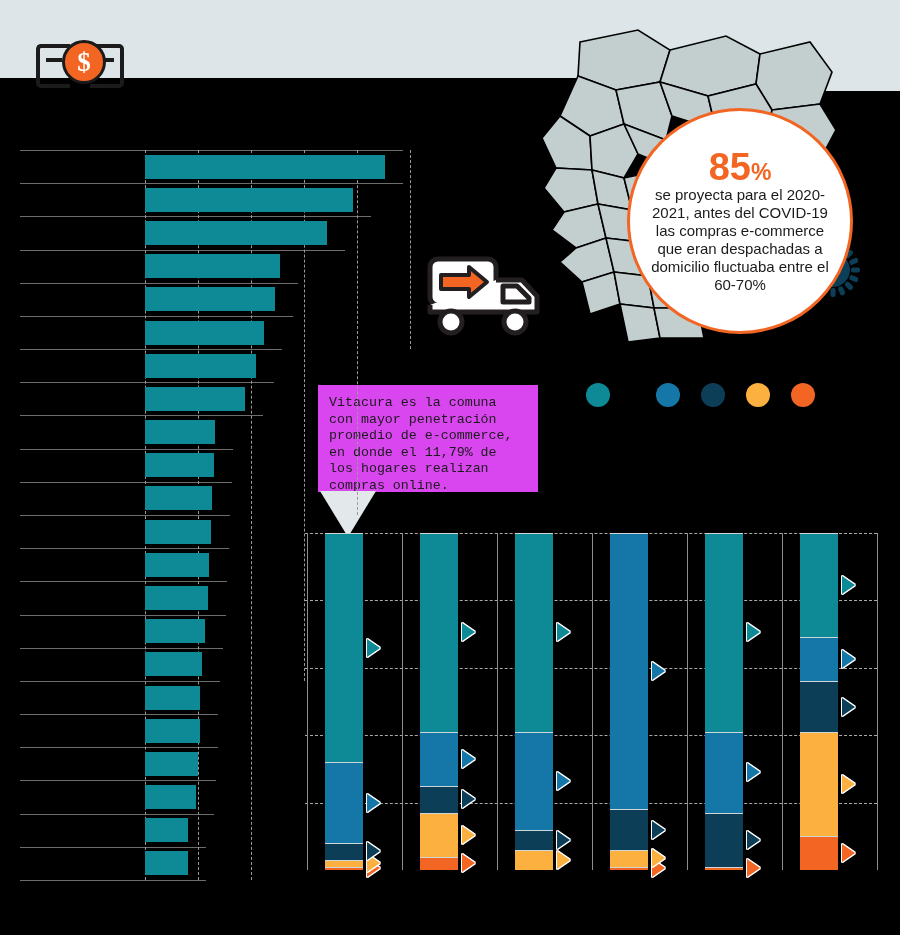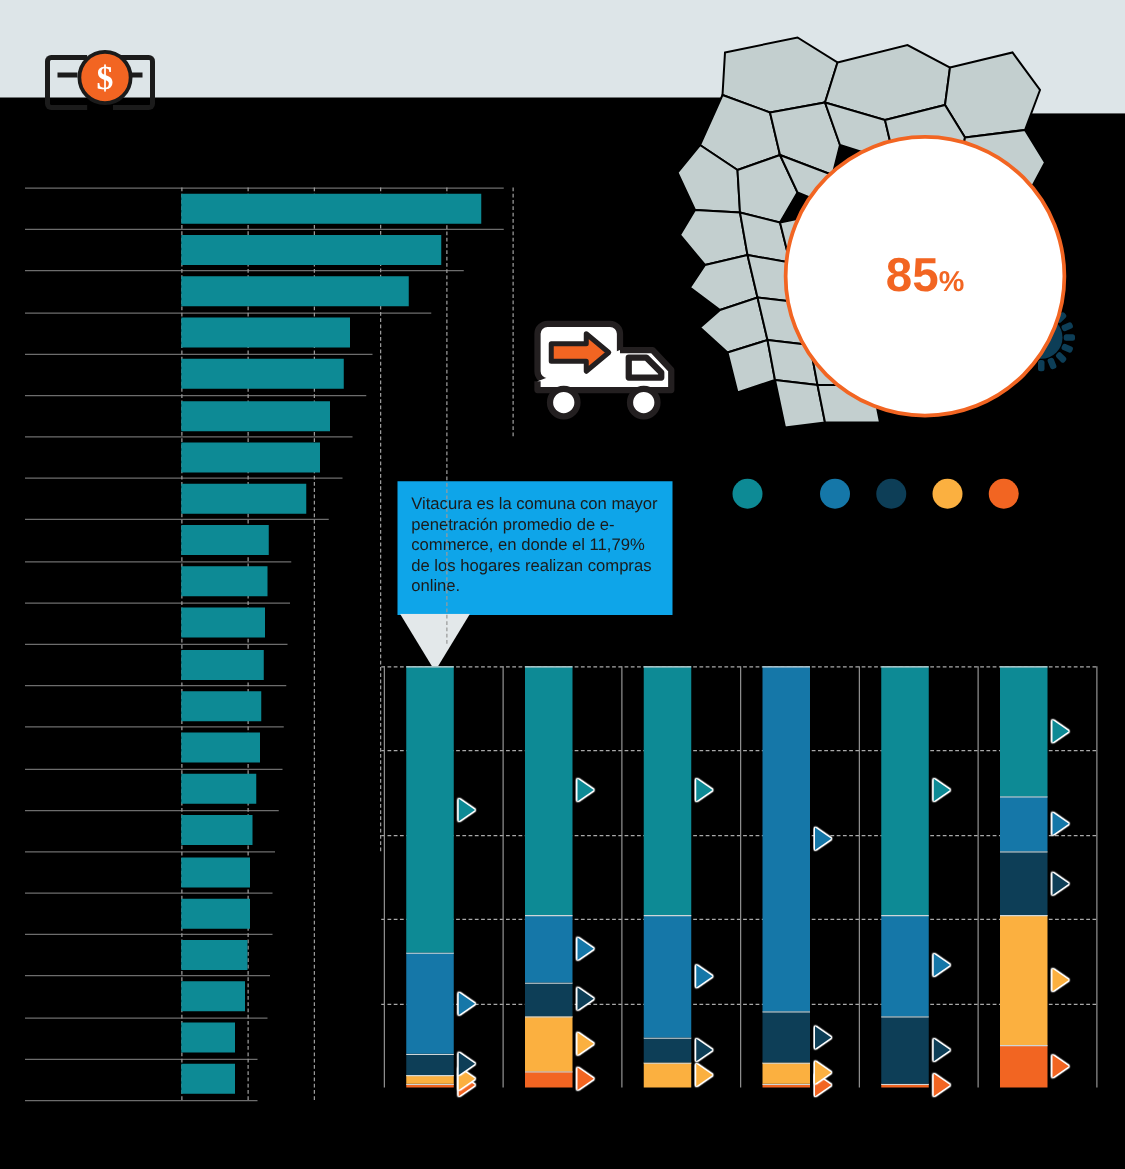--- a/index.html
+++ b/index.html
@@ -59,22 +59,22 @@
   .bubble .row1{display:flex;align-items:baseline;gap:7px;justify-content:center;}
   .bubble .row1 .tail{font-size:14.5px;}
 
   
   #pc-title{position:absolute;left:612px;top:345px;width:250px;color:#e9eef0;
       font-size:19px;letter-spacing:.5px;}
   .dots{position:absolute;left:586px;top:383px;width:235px;height:24px;}
   .dot{position:absolute;top:0;width:24px;height:24px;border-radius:50%;}
 
   
-  .note{position:absolute;background:#0ea5e9;color:#1b1b1b;font-size:13.3px;line-height:16.6px;
-      padding:10px 11px;box-sizing:border-box;}
+  .note{position:absolute;background:#d946ef;color:#1b1b1b;font-size:13.3px;line-height:16.6px;
+      padding:10px 11px;box-sizing:border-box;font-family:Liberation Mono, monospace;}
   #note1{left:318px;top:385px;width:220px;height:107px;}
   #note2{left:590px;top:425px;width:248px;height:74px;}
   #note1-tail{position:absolute;left:318px;top:491px;width:80px;height:46px;}
 
   
   #stacked{position:absolute;left:305px;top:533px;width:572px;height:337px;}
   .sgrid-h{position:absolute;left:0;width:572px;height:0;border-top:1px dashed #a9a9a9;}
   .sgrid-v{position:absolute;top:0;height:337px;width:1px;background:#8d8d8d;}
   .scol{position:absolute;bottom:0;width:38px;}
   .seg{position:absolute;left:0;width:38px;border-top:1px solid #cfd6d8;box-sizing:border-box;}
@@ -186,20 +186,21 @@
         <circle cx="90" cy="70" r="11"></circle>
       </g>
     </svg>
   </div>
 
 
   <div class="bubble" id="bubble2">
     <div class="big">
       <span>85</span><em>%</em>
     </div>
+    <div class="body">se proyecta  para el 2020-2021, antes del COVID-19 las compras e-commerce que eran despachadas a domicilio fluctuaba entre el 60-70%</div>
   </div>
 
   <div class="dots" id="legend-dots">
       <div class="dot" style="left: 0px; background: rgb(13, 138, 149);"></div>
       <div class="dot" style="left: 70px; background: rgb(21, 119, 168);"></div>
       <div class="dot" style="left: 115px; background: rgb(13, 62, 87);"></div>
       <div class="dot" style="left: 160px; background: rgb(251, 176, 64);"></div>
       <div class="dot" style="left: 205px; background: rgb(242, 101, 34);"></div>
     </div>
 

